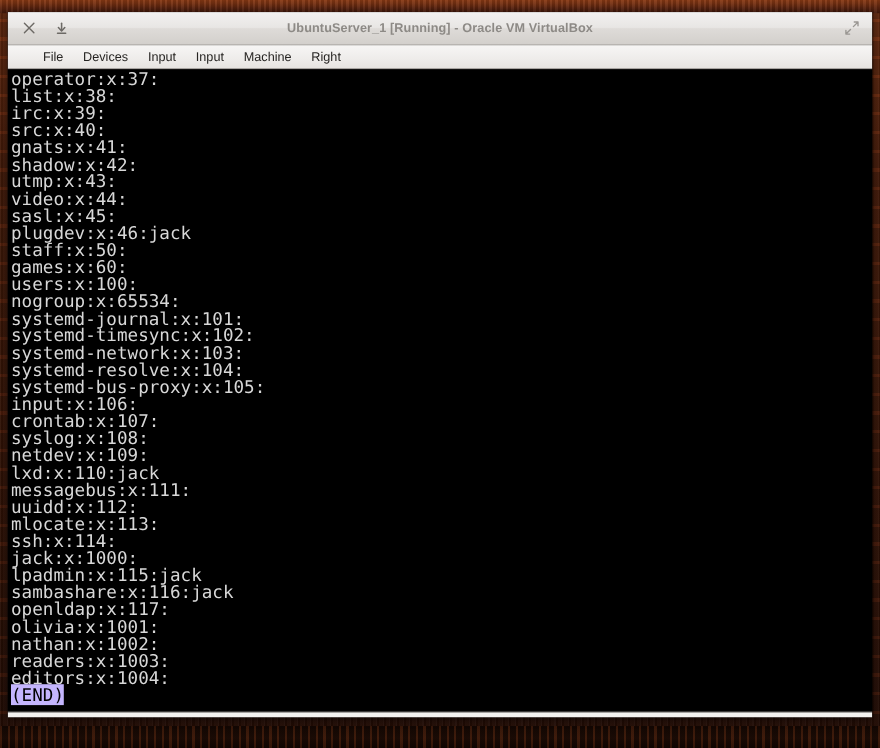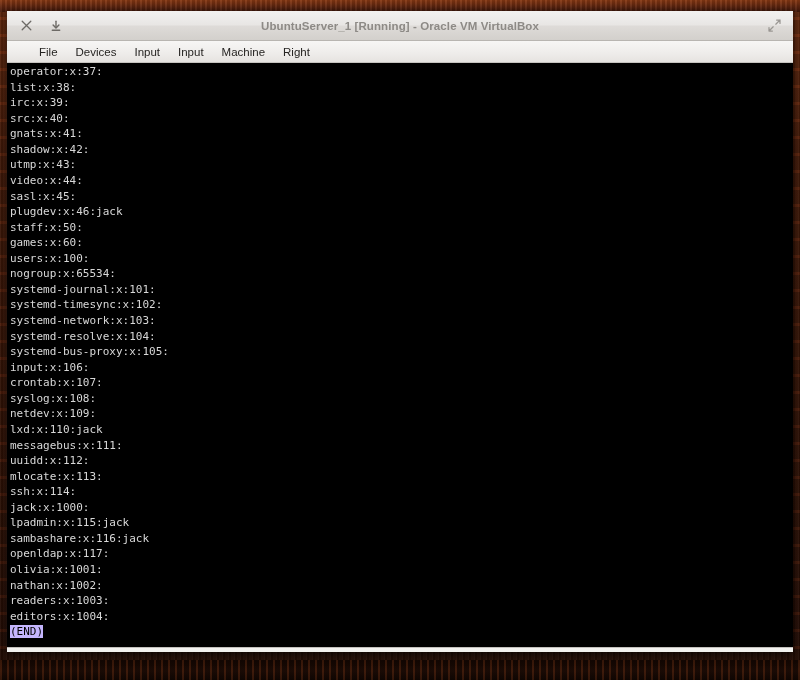--- a/index.html
+++ b/index.html
@@ -134,21 +134,21 @@
   
   #terminal {
     position: relative;
     height: 583px;
     background: #000000;
     overflow: hidden;
     padding: 1px 0 0 0;
   }
   #terminal-lines {
     font-family: "DejaVu Sans Mono", "Liberation Mono", monospace;
-    font-size: 11px;
+    font-size: 16px;
     line-height: 15.57px;
     color: #d8d8d8;
     padding-left: 3px;
     white-space: pre;
     letter-spacing: 0px;
   }
   .term-line { height: 15.57px; }
   .term-line.inverse-line { }
   .inverse {
     background: #c4b5fd;

